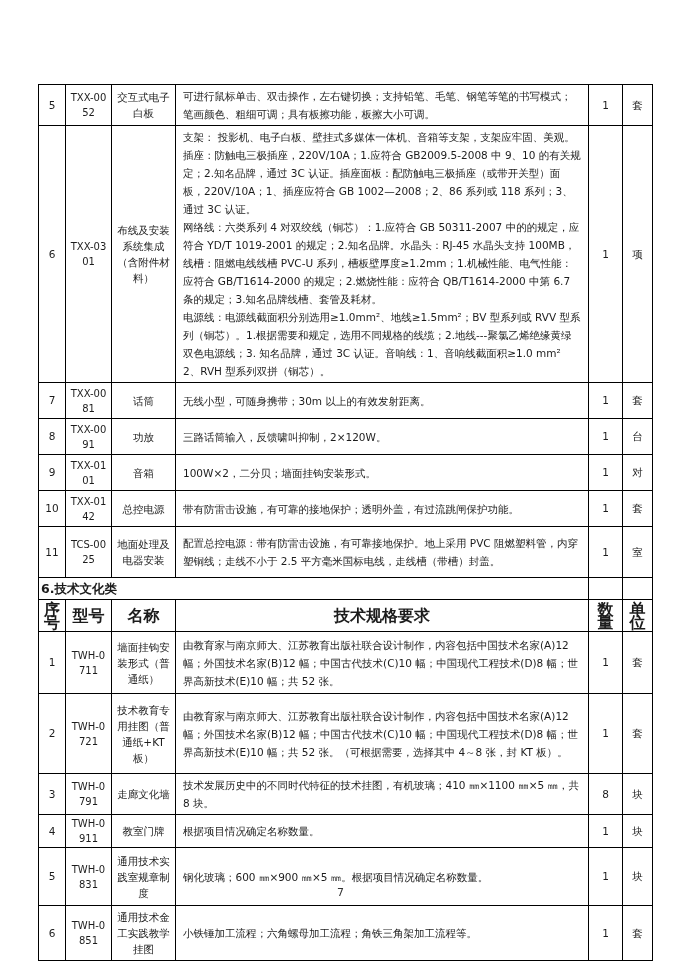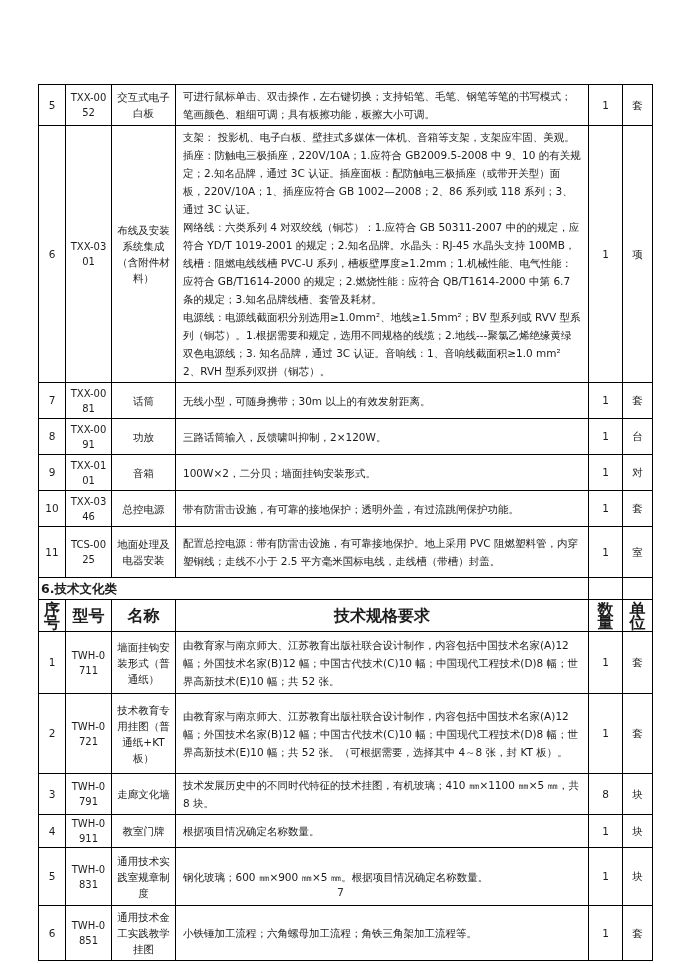--- a/index.html
+++ b/index.html
@@ -88,21 +88,21 @@
     <tr style="height:36px">
       <td class="seq">9</td>
       <td class="model">TXX-0101</td>
       <td class="name">音箱</td>
       <td class="spec">100W×2，二分贝；墙面挂钩安装形式。</td>
       <td class="qty">1</td>
       <td class="unit">对</td>
     </tr>
     <tr style="height:36px">
       <td class="seq">10</td>
-      <td class="model">TXX-0346</td>
+      <td class="model">TXX-0142</td>
       <td class="name">总控电源</td>
       <td class="spec">带有防雷击设施，有可靠的接地保护；透明外盖，有过流跳闸保护功能。</td>
       <td class="qty">1</td>
       <td class="unit">套</td>
     </tr>
     <tr style="height:51px">
       <td class="seq">11</td>
       <td class="model">TCS-0025</td>
       <td class="name">地面处理及电器安装</td>
       <td class="spec">配置总控电源：带有防雷击设施，有可靠接地保护。地上采用 PVC 阻燃塑料管，内穿塑铜线；走线不小于 2.5 平方毫米国标电线，走线槽（带槽）封盖。</td>

